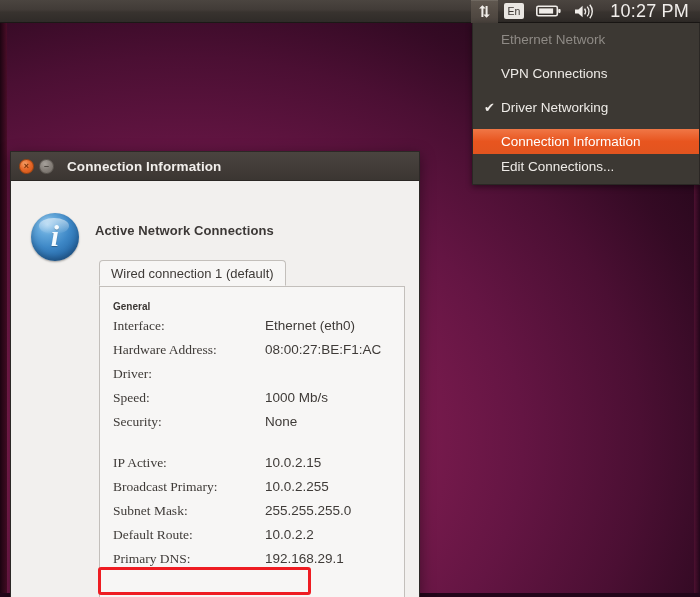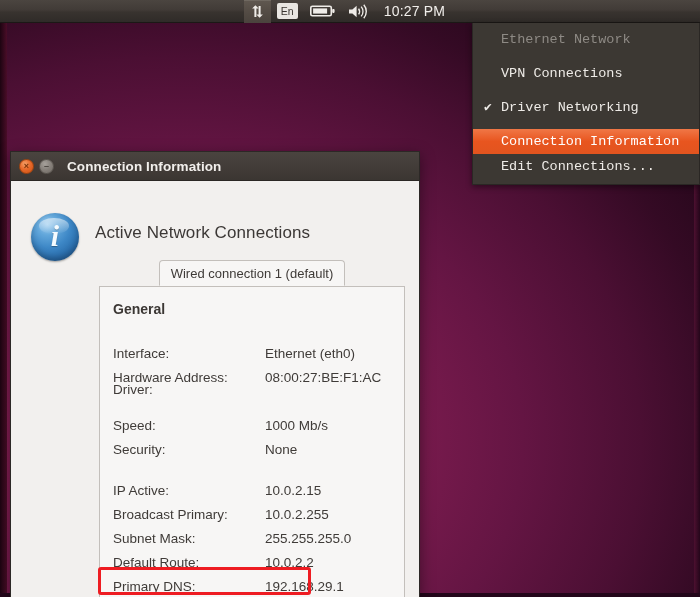--- a/index.html
+++ b/index.html
@@ -59,42 +59,42 @@
   
   #top-panel {
     position: absolute;
     left: 0; top: 0;
     width: 700px;
     height: 23px;
     background: linear-gradient(to bottom, #4b4540 0%, #413b37 45%, #38332f 55%, #2f2b28 100%);
     border-bottom: 1px solid #1b1816;
     display: flex;
     align-items: center;
-    justify-content: center;
+    justify-content: flex-end;
     box-sizing: border-box;
   }
   .panel-item {
     display: flex;
     align-items: center;
     justify-content: center;
     height: 23px;
     padding: 0 6px;
     color: #e8e5e2;
     font-size: 12px;
     line-height: 23px;
     white-space: nowrap;
   }
   .panel-item.active {
     background: linear-gradient(to bottom, #605850 0%, #544c45 50%, #4a433d 100%);
     box-shadow: inset 0 1px 0 rgba(255,255,255,0.10);
   }
   #panel-clock {
     padding-right: 11px;
     padding-left: 8px;
-    font-size: 14px;
+    font-size: 18px;
     letter-spacing: 0.2px;
     color: #f1eeeb;
   }
   .kbd-box {
     background: #e9e6e2;
     color: #3a3531;
     font-size: 10.5px;
     line-height: 1;
     padding: 2.5px 4px 3px 4px;
     border-radius: 2px;
@@ -117,21 +117,20 @@
   .menu-item {
     height: 25px;
     line-height: 25px;
     padding-left: 28px;
     padding-right: 10px;
     font-size: 13.5px;
     color: #eeebe7;
     white-space: nowrap;
     position: relative;
     box-sizing: border-box;
-    font-family: Liberation Mono, monospace;
   }
   .menu-item.disabled {
     color: #8e8a85;
   }
   .menu-item.selected {
     background: linear-gradient(to bottom, #f07746 0%, #e8551f 50%, #e2541f 100%);
     color: #ffffff;
   }
   .menu-check {
     position: absolute;
@@ -239,42 +238,41 @@
     width: 30px; height: 16px;
     border-radius: 50%;
     background: linear-gradient(to bottom, rgba(255,255,255,0.55), rgba(255,255,255,0.02));
     pointer-events: none;
   }
 
   #dialog-heading {
     position: absolute;
     left: 84px;
     top: 42px;
-    font-size: 17px;
-    font-weight: normal;
+    font-size: 13px;
+    font-weight: bold;
     color: #3c3836;
     letter-spacing: 0.1px;
   }
 
   
   #notebook {
     position: absolute;
     left: 88px;
     top: 79px;
     right: 14px;
     bottom: 0;
   }
   #tab-strip {
     display: flex;
     align-items: flex-end;
     height: 26px;
     border-bottom: 1px solid #c3bfbb;
     position: relative;
     z-index: 2;
-    justify-content: center;
   }
   .tab {
     height: 26px;
     line-height: 25px;
     padding: 0 11px;
     font-size: 13px;
     color: #3e3a37;
     background: #f7f6f5;
     border: 1px solid #c3bfbb;
     border-bottom: 1px solid #f7f6f5;
@@ -286,42 +284,42 @@
     background: #f7f6f5;
     border: 1px solid #c3bfbb;
     border-top: none;
     box-sizing: border-box;
     padding: 14px 12px 10px 13px;
     height: 341px;
     overflow: hidden;
     position: relative;
   }
   .section-title {
-    font-size: 14px;
+    font-size: 10px;
     font-weight: bold;
     color: #3b3734;
     margin-bottom: 6px;
   }
   .prop-row {
     display: flex;
     align-items: baseline;
     height: 24px;
   }
   .prop-label {
     width: 152px;
     flex: 0 0 152px;
     font-size: 13.5px;
     color: #3f3b38;
     white-space: nowrap;
+    font-family: Liberation Serif, serif;
   }
   .prop-value {
     font-size: 13.5px;
     color: #3f3b38;
     white-space: nowrap;
-    margin-top: 23px;
   }
   .section-gap { height: 17px; }
 
   
   #highlight-box {
     position: absolute;
     left: 87px;
     top: 386px;
     width: 213px;
     height: 28px;

